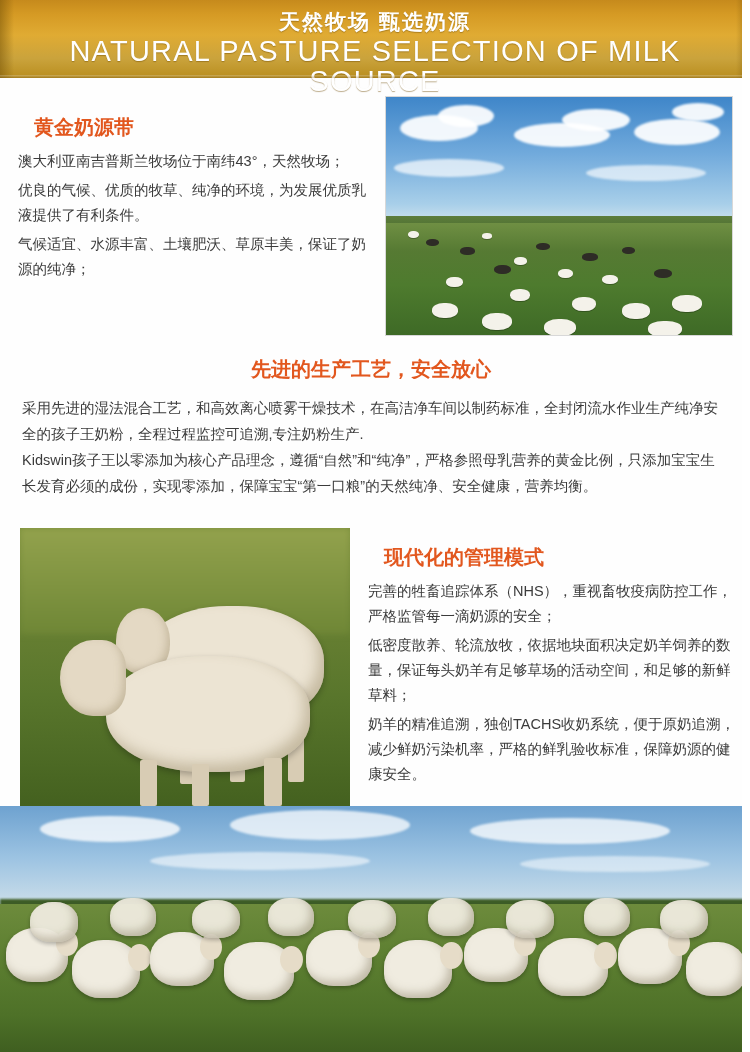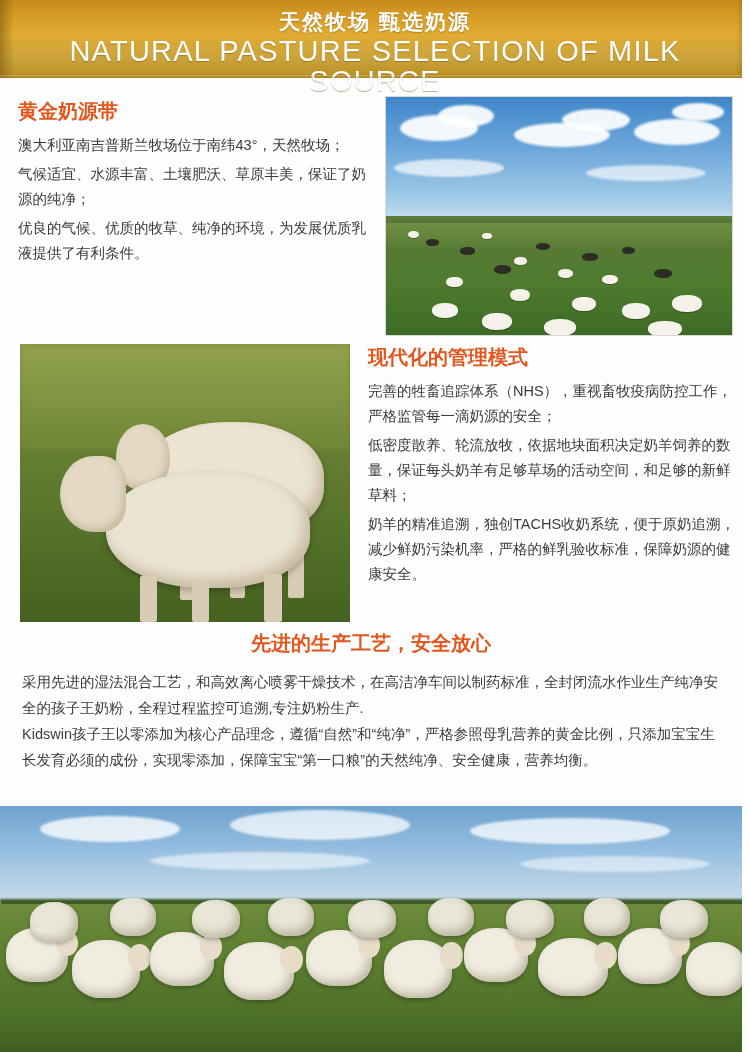--- a/index.html
+++ b/index.html
@@ -53,21 +53,21 @@
     line-height: 30px;
     text-shadow: 0 1px 1px rgba(110,75,5,0.45);
   }
 
   
   .section {
     position: relative;
   }
 
   h2.sec-title {
-    margin: 0;
+    margin: 16px;
     font-size: 20px;
     font-weight: bold;
     color: #e2571e;
     line-height: 26px;
   }
   p.para {
     margin: 0 0 4px 0;
     font-size: 14.5px;
     line-height: 25px;
     color: #3b3b3b;
@@ -254,22 +254,22 @@
     <div class="edge-left"></div>
     <div class="edge-right"></div>
     <div class="banner-cn">天然牧场  甄选奶源</div>
     <div class="banner-en">NATURAL PASTURE  SELECTION OF MILK SOURCE</div>
   </div>
 
   <div class="section sec1">
     <div class="text-col">
       <h2 class="sec-title">黄金奶源带</h2>
       <p class="para">澳大利亚南吉普斯兰牧场位于南纬43°，天然牧场；</p>
+      <p class="para">优良的气候、优质的牧草、纯净的环境，为发展优质乳液提供了有利条件。</p>
       <p class="para">气候适宜、水源丰富、土壤肥沃、草原丰美，保证了奶源的纯净；</p>
-      <p class="para">优良的气候、优质的牧草、纯净的环境，为发展优质乳液提供了有利条件。</p>
     </div>
 
     <div class="photo-pasture">
       <div class="pp-sky"></div>
       <div class="cloud" style="left:14px;  top:18px; width:78px;  height:26px;"></div>
       <div class="cloud" style="left:52px;  top:8px;  width:56px;  height:22px;"></div>
       <div class="cloud" style="left:128px; top:26px; width:96px;  height:24px;"></div>
       <div class="cloud" style="left:176px; top:12px; width:68px;  height:22px;"></div>
       <div class="cloud" style="left:248px; top:22px; width:86px;  height:26px;"></div>
       <div class="cloud" style="left:286px; top:6px;  width:52px;  height:18px;"></div>
@@ -296,20 +296,28 @@
       <div class="sheep-dot" style="left:186px; top:200px; width:24px; height:14px;"></div>
       <div class="sheep-dot" style="left:236px; top:206px; width:28px; height:16px;"></div>
       <div class="sheep-dot" style="left:286px; top:198px; width:30px; height:17px;"></div>
       <div class="sheep-dot" style="left:46px;  top:206px; width:26px; height:15px;"></div>
       <div class="sheep-dot" style="left:96px;  top:216px; width:30px; height:17px;"></div>
       <div class="sheep-dot" style="left:158px; top:222px; width:32px; height:17px;"></div>
       <div class="sheep-dot" style="left:262px; top:224px; width:34px; height:16px;"></div>
     </div>
   </div>
 
+  <div class="section sec3">
+    <h2 class="sec-title">先进的生产工艺，安全放心</h2>
+    <div class="body">
+      <p>采用先进的湿法混合工艺，和高效离心喷雾干燥技术，在高洁净车间以制药标准，全封闭流水作业生产纯净安全的孩子王奶粉，全程过程监控可追溯,专注奶粉生产.</p>
+      <p>Kidswin孩子王以零添加为核心产品理念，遵循“自然”和“纯净”，严格参照母乳营养的黄金比例，只添加宝宝生长发育必须的成份，实现零添加，保障宝宝“第一口粮”的天然纯净、安全健康，营养均衡。</p>
+    </div>
+  </div>
+
   <div class="section sec2">
     <div class="photo-sheep-closeup">
       <div class="cu-grass-back"></div>
       <div class="cu-blur"></div>
 
       <div class="ewe" style="left:118px; top:78px; width:186px; height:118px;"></div>
       <div class="ewe-head" style="left:96px; top:80px; width:54px; height:66px;"></div>
       <div class="leg" style="left:160px; top:186px; width:15px; height:70px;"></div>
       <div class="leg" style="left:210px; top:188px; width:15px; height:66px;"></div>
       <div class="leg" style="left:268px; top:182px; width:16px; height:72px;"></div>
@@ -319,28 +327,20 @@
       <div class="leg" style="left:120px; top:232px; width:17px; height:46px;"></div>
       <div class="leg" style="left:172px; top:236px; width:17px; height:42px;"></div>
       <div class="leg" style="left:244px; top:230px; width:18px; height:48px;"></div>
     </div>
 
     <div class="text-col">
       <h2 class="sec-title">现代化的管理模式</h2>
       <p class="para">完善的牲畜追踪体系（NHS），重视畜牧疫病防控工作，严格监管每一滴奶源的安全；</p>
       <p class="para">低密度散养、轮流放牧，依据地块面积决定奶羊饲养的数量，保证每头奶羊有足够草场的活动空间，和足够的新鲜草料；</p>
       <p class="para">奶羊的精准追溯，独创TACHS收奶系统，便于原奶追溯，减少鲜奶污染机率，严格的鲜乳验收标准，保障奶源的健康安全。</p>
-    </div>
-  </div>
-
-  <div class="section sec3">
-    <h2 class="sec-title">先进的生产工艺，安全放心</h2>
-    <div class="body">
-      <p>采用先进的湿法混合工艺，和高效离心喷雾干燥技术，在高洁净车间以制药标准，全封闭流水作业生产纯净安全的孩子王奶粉，全程过程监控可追溯,专注奶粉生产.</p>
-      <p>Kidswin孩子王以零添加为核心产品理念，遵循“自然”和“纯净”，严格参照母乳营养的黄金比例，只添加宝宝生长发育必须的成份，实现零添加，保障宝宝“第一口粮”的天然纯净、安全健康，营养均衡。</p>
     </div>
   </div>
 
   <div class="photo-flock">
     <div class="ff-sky"></div>
     <div class="cloud" style="left:40px;  top:10px; width:140px; height:26px; opacity:.85;"></div>
     <div class="cloud" style="left:230px; top:4px;  width:180px; height:30px; opacity:.8;"></div>
     <div class="cloud" style="left:470px; top:12px; width:200px; height:26px; opacity:.82;"></div>
     <div class="cloud" style="left:150px; top:46px; width:220px; height:18px; opacity:.6;"></div>
     <div class="cloud" style="left:520px; top:50px; width:190px; height:16px; opacity:.55;"></div>

